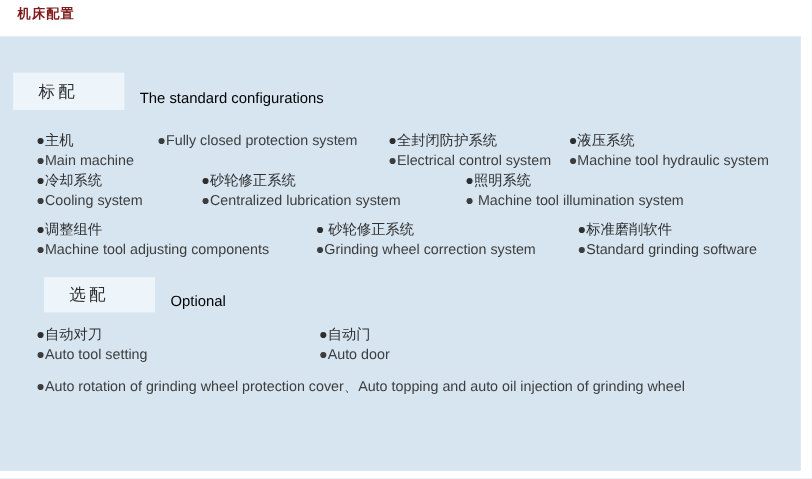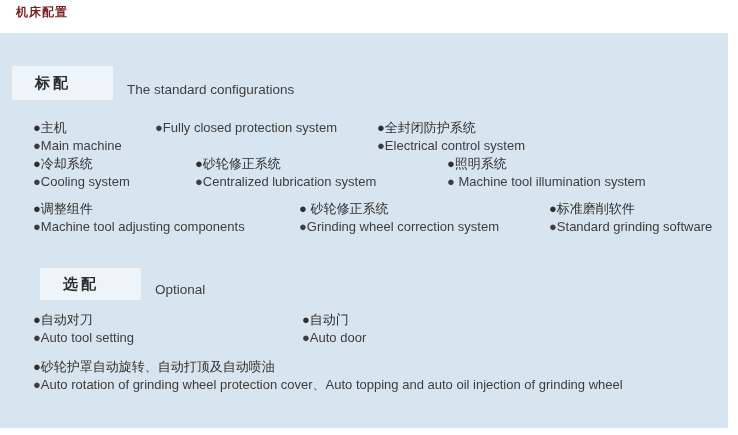--- a/index.html
+++ b/index.html
@@ -23,31 +23,31 @@
   .section-header {
     display:flex; align-items:flex-end;
     margin-left:12px;
   }
   .label-box {
     width:101px; height:34px;
     background:#edf5fb;
     display:flex; align-items:center;
     box-sizing:border-box;
     padding-left:23px;
-    font-size:15px; font-weight:bold; color:#2e2e2e;
+    font-size:15px; font-weight:normal; color:#2e2e2e;
     letter-spacing:3px;
   }
   .label-box.small { height:32px; }
   .header-en {
     margin-left:14px; margin-bottom:3px;
-    font-size:13.5px; color:#404040;
+    font-size:13.5px; color:#000000;
   }
   .std-header { padding-top:33px; }
-  .opt-header { margin-top:32px;padding-left:28px; }
-  .row { display:flex; padding-left:33px;gap:12px; }
+  .opt-header { margin-top:16px;padding-left:28px; }
+  .row { display:flex; padding-left:33px; }
   .row-std-1 { margin-top:19px; }
   .row-std-2 { margin-top:0; }
   .row-std-3 { margin-top:9px; }
   .row-opt-1 { margin-top:11px; }
   .row-opt-2 { margin-top:11px; }
   .item { box-sizing:border-box; }
   .cn, .en {
     font-size:13px; line-height:18px;
     white-space:nowrap;
   }
@@ -71,20 +71,24 @@
       <div class="item" style="width:110px">
         <div class="cn">●主机</div>
         <div class="en">●Main machine</div>
       </div>
       <div class="item" style="width:210px">
         <div class="en">●Fully closed protection system</div>
       </div>
       <div class="item" style="width:164px">
         <div class="cn">●全封闭防护系统</div>
         <div class="en">●Electrical control system</div>
+      </div>
+      <div class="item">
+        <div class="cn">●液压系统</div>
+        <div class="en">●Machine tool hydraulic system</div>
       </div>
     </div>
 
     <div class="row row-std-2">
       <div class="item" style="width:150px">
         <div class="cn">●冷却系统</div>
         <div class="en">●Cooling system</div>
       </div>
       <div class="item" style="width:240px">
         <div class="cn">●砂轮修正系统</div>
@@ -124,19 +128,18 @@
         <div class="en">●Auto tool setting</div>
       </div>
       <div class="item">
         <div class="cn">●自动门</div>
         <div class="en">●Auto door</div>
       </div>
     </div>
 
     <div class="row row-opt-2">
       <div class="item">
-        <div class="cn">●砂轮护罩自动旋转、自动打顶及自动喷油</div>
         <div class="en">●Auto rotation of grinding wheel protection cover、Auto topping and auto oil injection of grinding wheel</div>
       </div>
     </div>
   </div>
 
 </div>
 
 </body></html>

